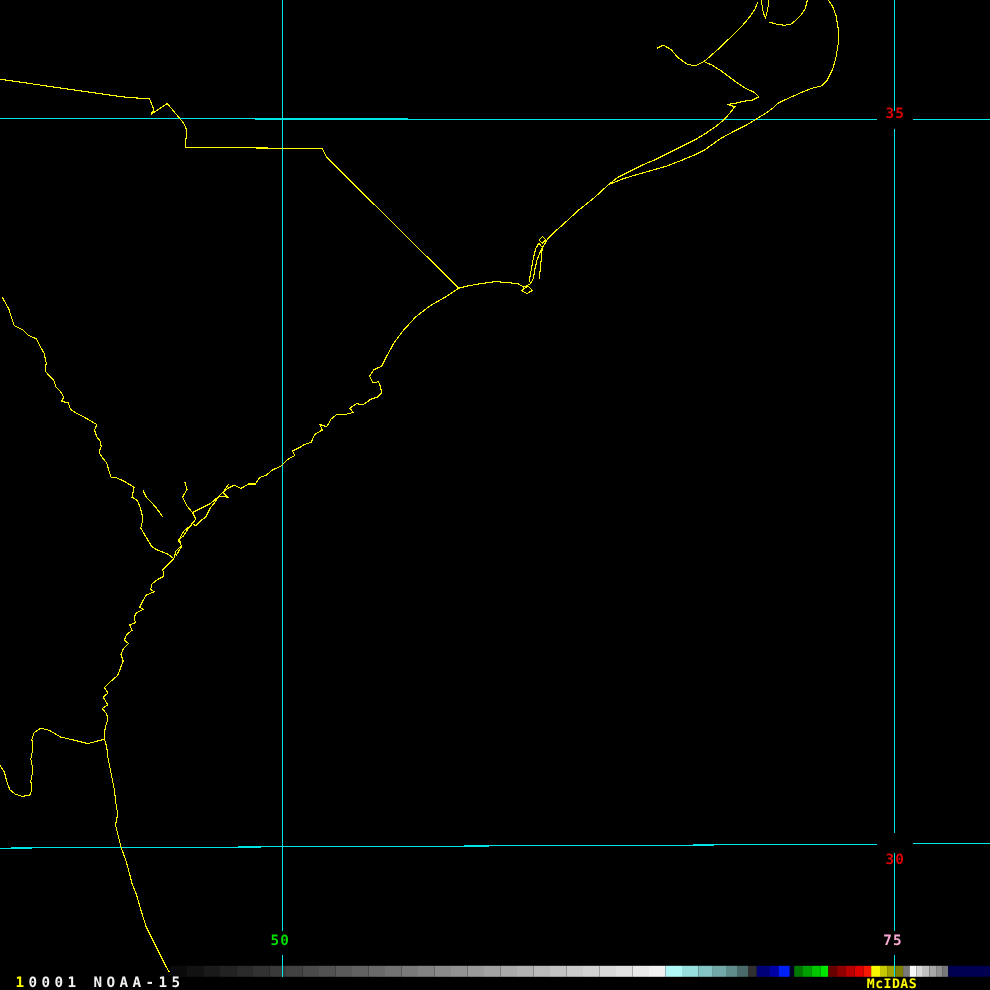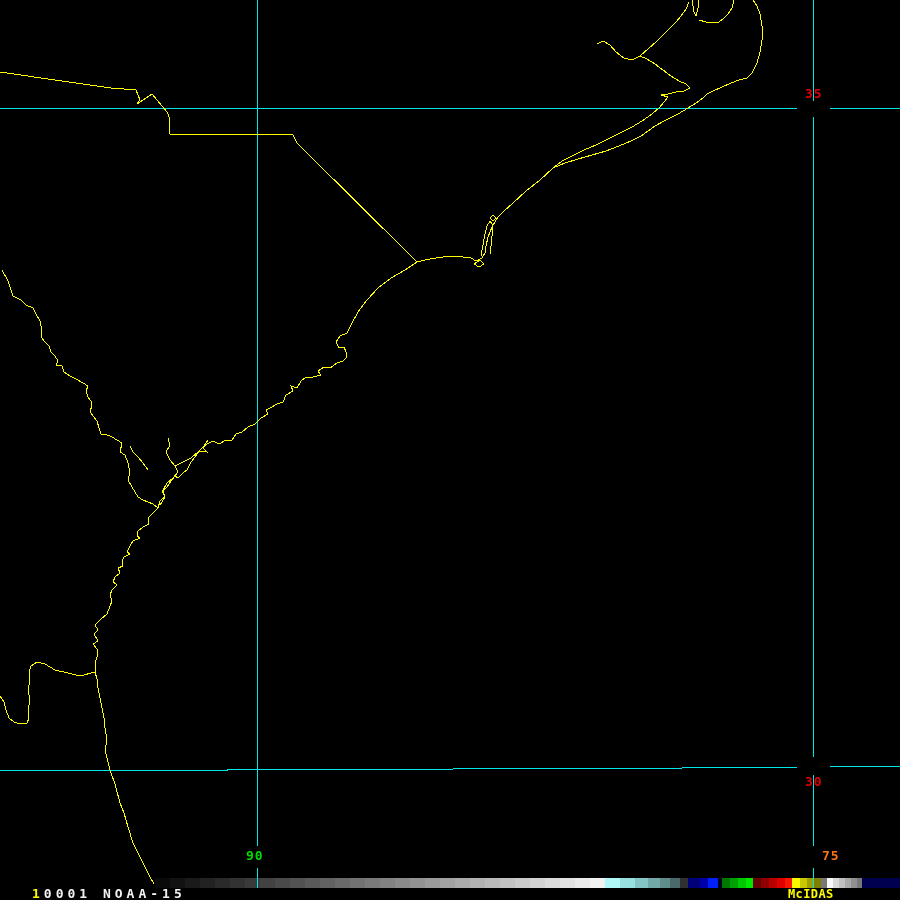--- a/index.html
+++ b/index.html
@@ -16,21 +16,21 @@
   #color-bar{
     position:absolute;left:155px;top:878px;width:745px;height:10px;
     display:flex;flex-direction:row;z-index:2;
   }
   .cb-seg{height:10px;flex:none;}
   .status-text{
     position:absolute;top:887px;font-size:13px;font-weight:bold;line-height:13px;
     color:#f2f2f2;white-space:pre;z-index:5;
     font-family:"DejaVu Sans Mono","Liberation Mono",monospace;
   }
-  #frame-and-id{left:14px;letter-spacing:4px;margin-left:18px;}
+  #frame-and-id{left:14px;letter-spacing:4px;}
   #frame-number{color:#ffff00;}
   #image-info{left:180px;letter-spacing:1.2px;}
   #mcidas-brand{left:788px;top:888px;font-size:12px;letter-spacing:0.4px;color:#ffff00;}
 </style>
 </head>
 <body>
 
 <div id="viewport">
 
   <svg id="map-svg" width="900" height="900" shape-rendering="crispEdges">
@@ -60,24 +60,24 @@
         <polyline points="481,256 483,245 485,234 487,226 490,221 493,225 492,236 491,246 490,254" fill="none" stroke="#ffff00" stroke-width="1"></polyline>
         <polyline points="490,218 493,215 496,218 493,221 490,218" fill="none" stroke="#ffff00" stroke-width="1"></polyline>
         <polyline points="474,264 479,267 484,264 480,260 474,264" fill="none" stroke="#ffff00" stroke-width="1"></polyline>
         <polyline points="160,505 165,497 163,490 167,483 173,478 178,472 175,466 170,460 166,452 170,445 168,438" fill="none" stroke="#ffff00" stroke-width="1"></polyline>
         <polyline points="175,466 183,462 191,458 198,452 204,446 208,440" fill="none" stroke="#ffff00" stroke-width="1"></polyline>
         <polyline points="148,470 143,463 138,457 133,452 130,446" fill="none" stroke="#ffff00" stroke-width="1"></polyline>
       </g>
   </svg>
 
   <div id="labels-layer">
-      <div class="geo-label" style="left: 805px; top: 87px; color: rgb(221, 0, 0);">35</div>
+      <div class="geo-label" style="left: 805px; top: 97px; color: rgb(221, 0, 0);">35</div>
       <div class="geo-label" style="left: 805px; top: 775px; color: rgb(221, 0, 0);">30</div>
-      <div class="geo-label" style="left: 246px; top: 849px; color: rgb(0, 221, 0);">90</div>
-      <div class="geo-label" style="left: 822px; top: 849px; color: #f97316;">75</div>
+      <div class="geo-label" style="left: 246px; top: 849px; color: rgb(0, 221, 0);">50</div>
+      <div class="geo-label" style="left: 803px; top: 849px; color: #f9a8d4;">75</div>
     </div>
 
   <div id="color-bar">
       <div class="cb-seg" style="width: 15px; background: rgb(10, 10, 10);"></div>
       <div class="cb-seg" style="width: 15px; background: rgb(18, 18, 18);"></div>
       <div class="cb-seg" style="width: 15px; background: rgb(26, 26, 26);"></div>
       <div class="cb-seg" style="width: 15px; background: rgb(34, 34, 34);"></div>
       <div class="cb-seg" style="width: 15px; background: rgb(42, 42, 42);"></div>
       <div class="cb-seg" style="width: 15px; background: rgb(50, 50, 50);"></div>
       <div class="cb-seg" style="width: 15px; background: rgb(58, 58, 58);"></div>

